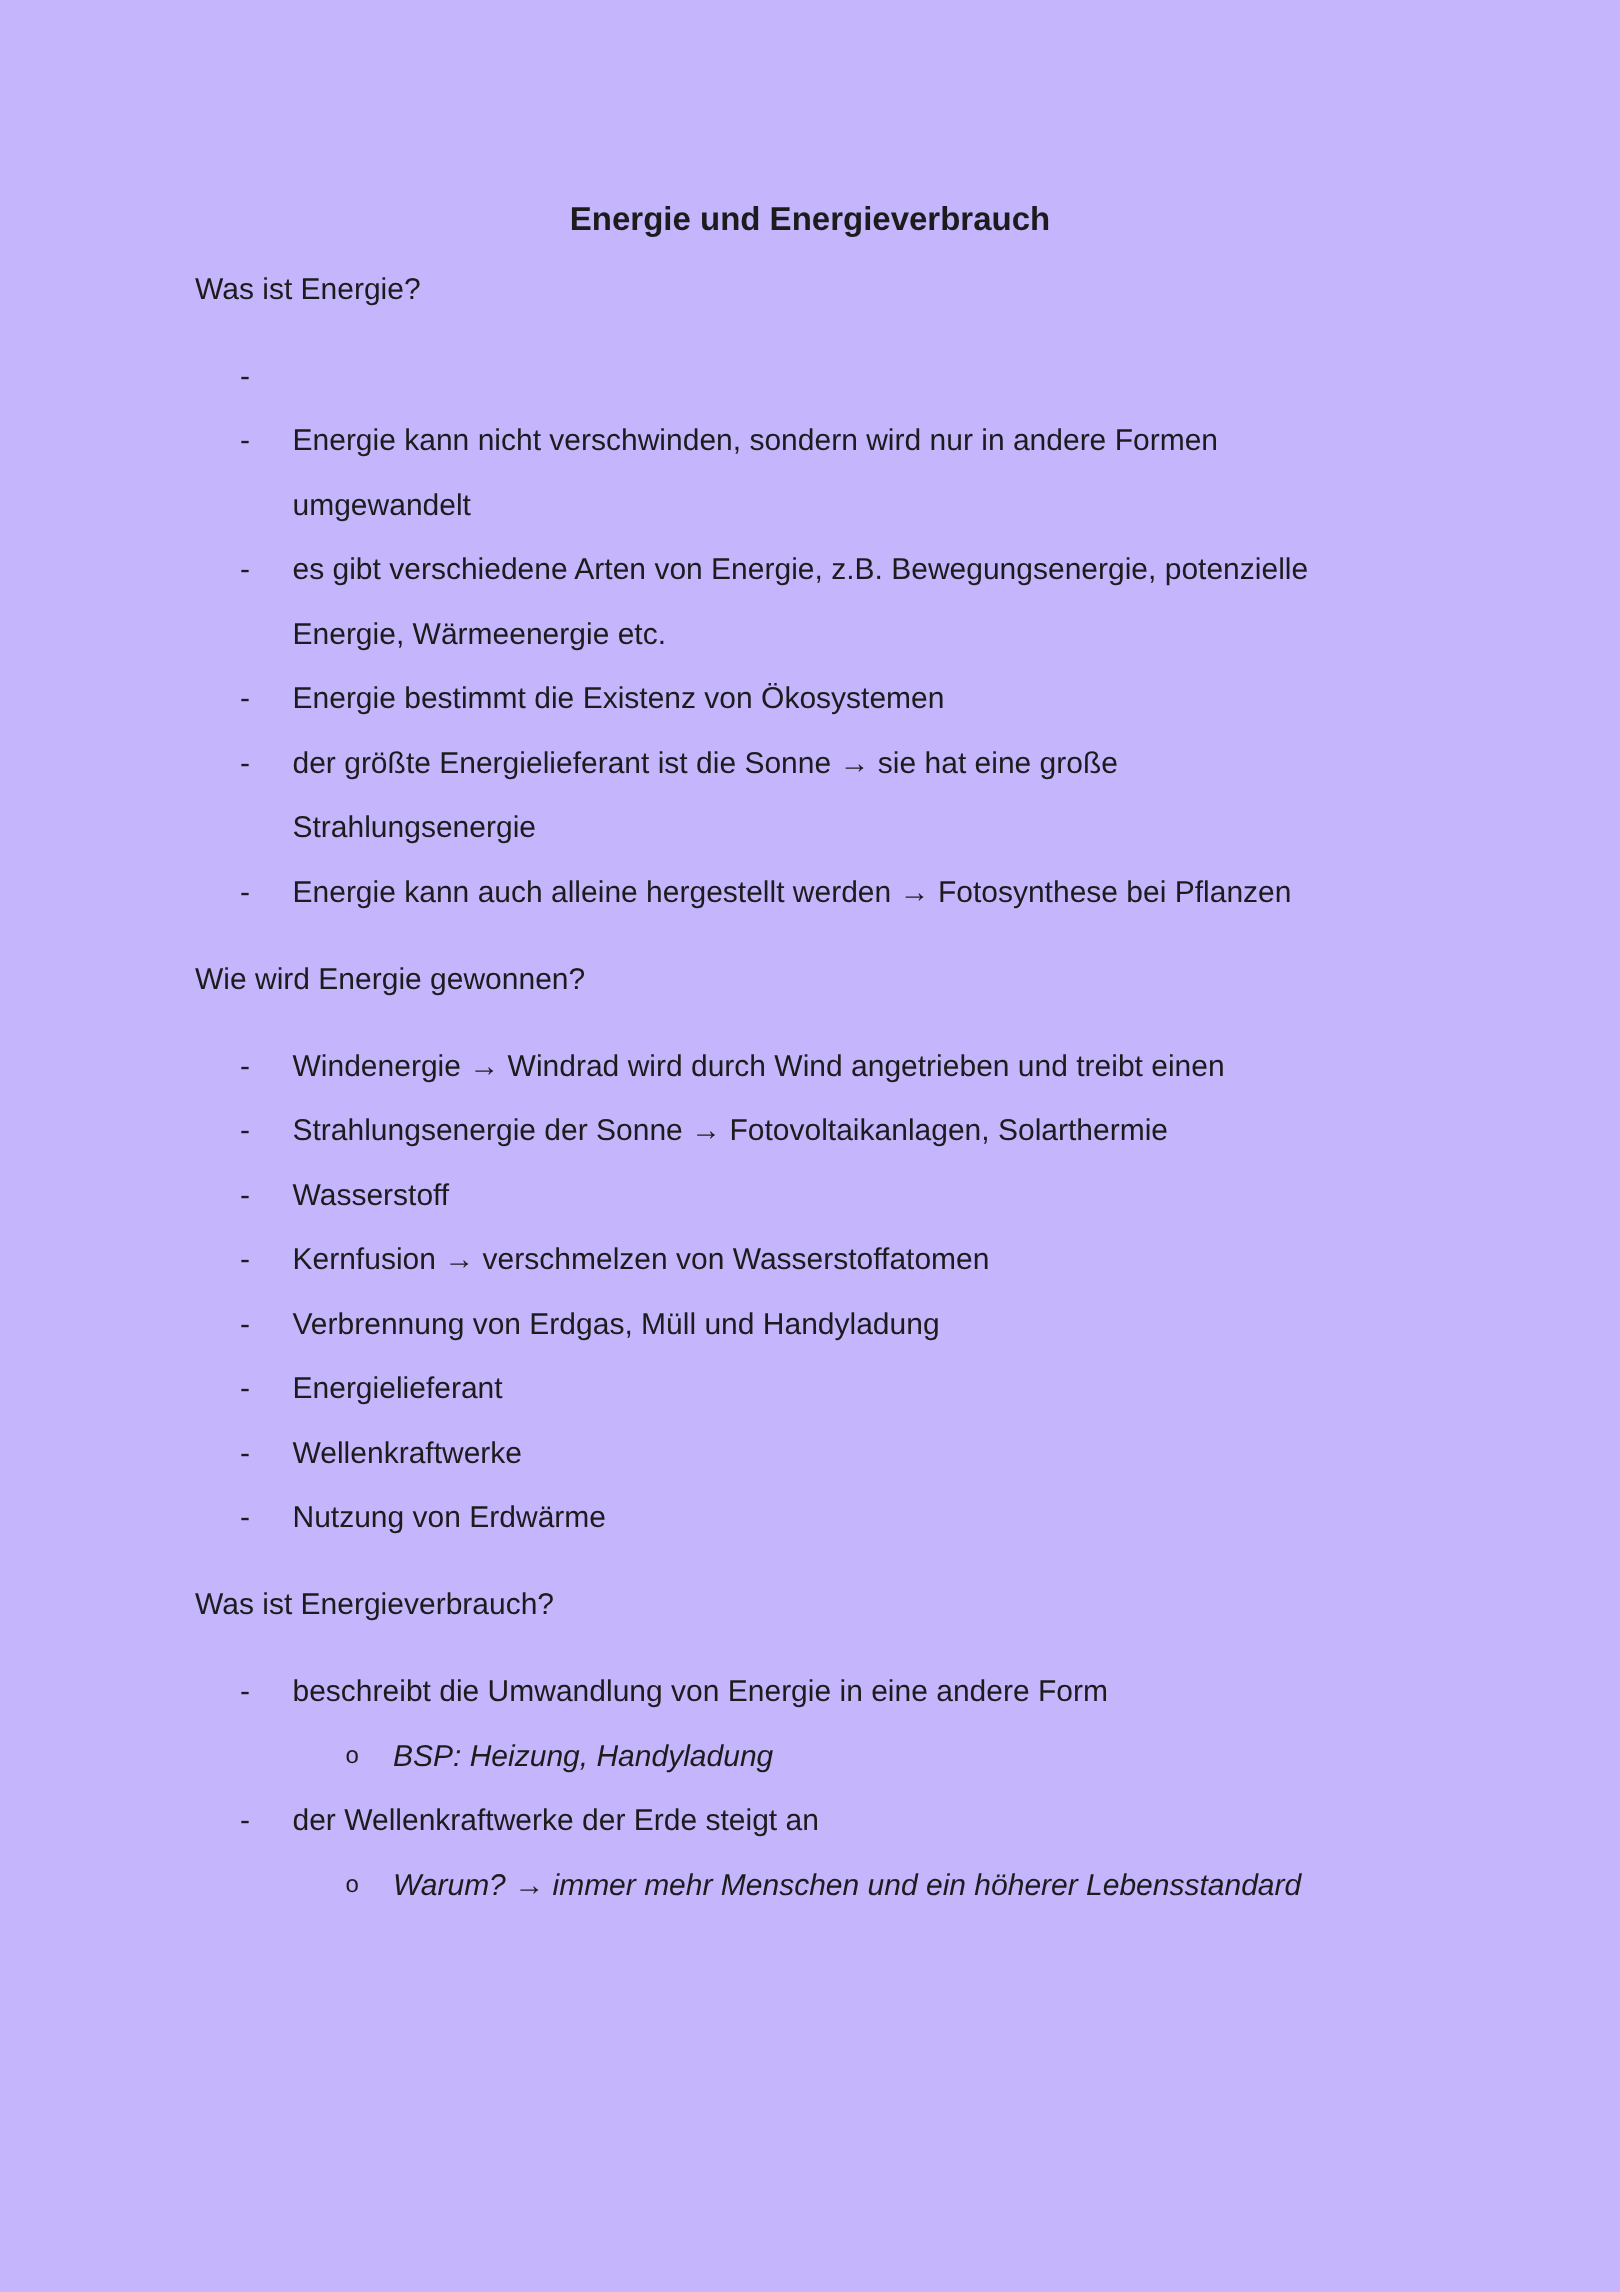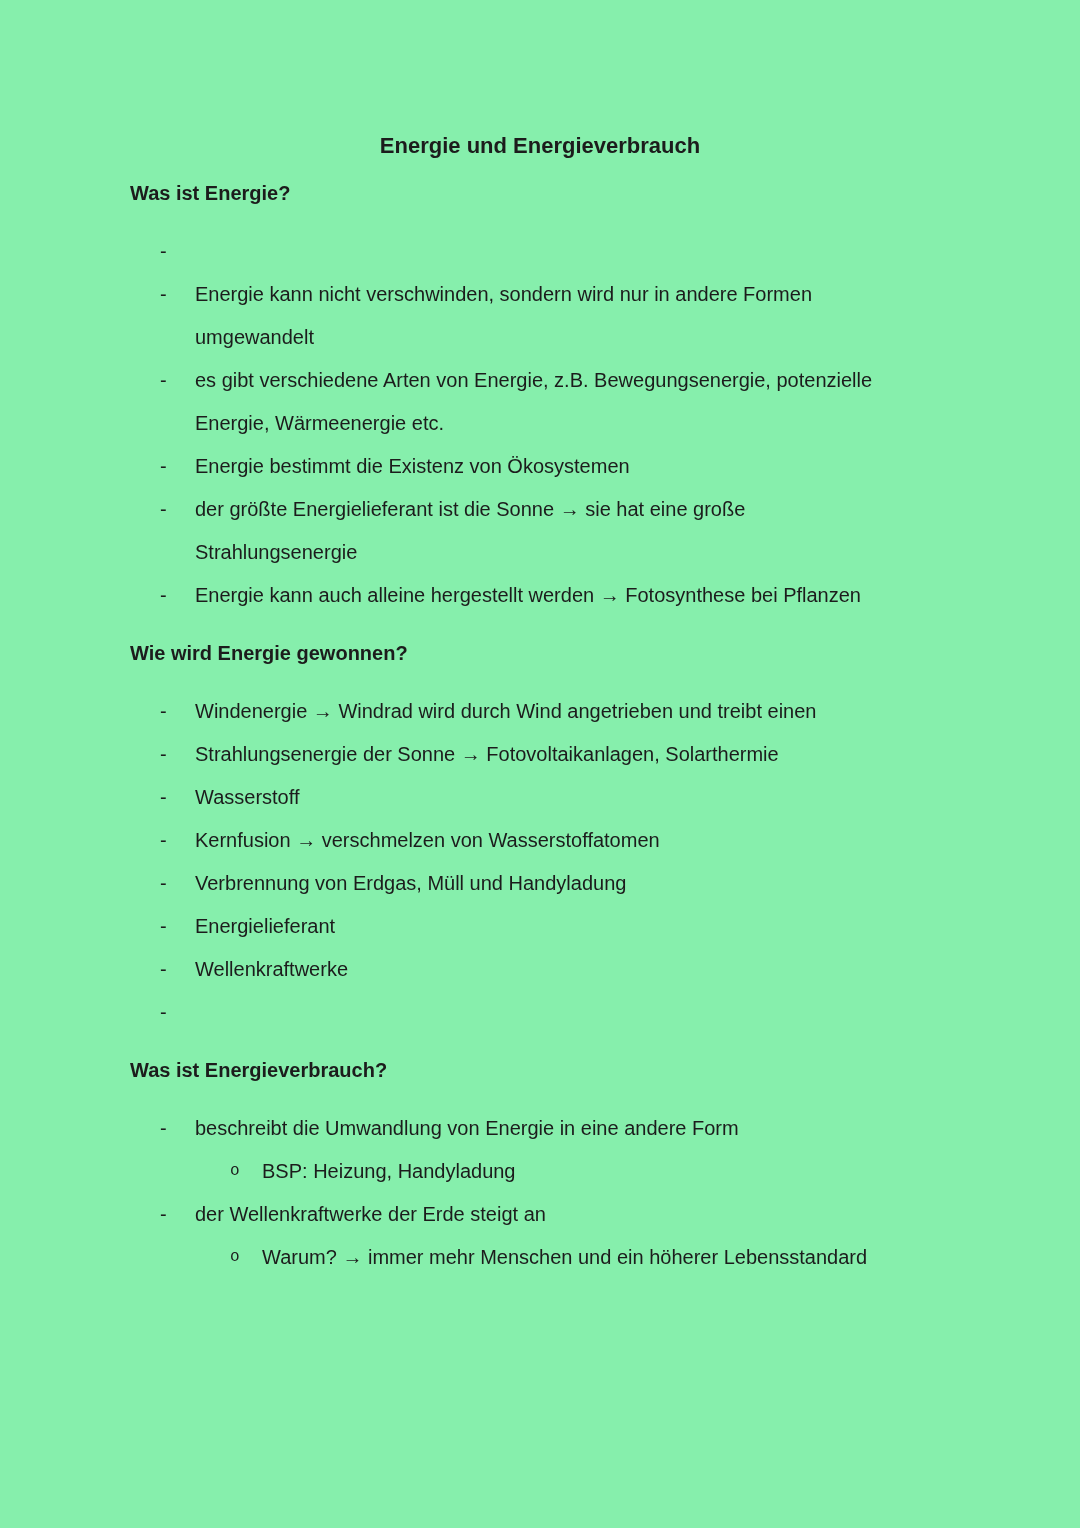--- a/index.html
+++ b/index.html
@@ -1,34 +1,34 @@
 <!DOCTYPE html>
 <html><head>
 <meta charset="utf-8">
 <style>
   html, body { margin: 0; padding: 0; background: #ffffff; }
   .page {
     width: 1080px;
     height: 1528px;
-    background: #86efac;
+    background: #c4b5fd;
     color: #1c1c1c;
     font-family: "Liberation Sans", sans-serif;
     box-sizing: border-box;
     padding: 124px 130px 0 130px;
     overflow: hidden;
   }
   .doc-title {
     text-align: center;
     font-weight: bold;
     font-size: 22px;
     line-height: 43px;
     height: 43px;
   }
   .section-heading {
-    font-weight: bold;
+    font-weight: normal;
     font-size: 20px;
     line-height: 43px;
     height: 43px;
     margin-top: 15px;
   }
   .section-heading.first { margin-top: 5px; }
   .lines { margin-top: 15px; }
   .line {
     position: relative;
     font-size: 20px;
@@ -36,21 +36,21 @@
     height: 43px;
     white-space: nowrap;
   }
   .line .marker { position: absolute; left: 30px; top: 0; }
   .line .text { display: inline-block; margin-left: 65px; }
   .line.l2 .marker {
     left: 100px;
     font-family: "Liberation Mono", monospace;
     font-size: 16px;
   }
-  .line.l2 .text { margin-left: 132px; }
+  .line.l2 .text { margin-left: 132px; font-style: italic; }
 </style>
 </head>
 <body>
 
 <div class="page">
 
   <div class="doc-title">Energie und Energieverbrauch</div>
 
   <div class="section-heading first">Was ist Energie?</div>
   <div class="lines">
@@ -116,20 +116,21 @@
     <div class="line l1">
       <span class="marker">-</span>
       <span class="text">Energielieferant</span>
     </div>
     <div class="line l1">
       <span class="marker">-</span>
       <span class="text">Wellenkraftwerke</span>
     </div>
     <div class="line l1">
       <span class="marker">-</span>
+      <span class="text">Nutzung von Erdwärme</span>
     </div>
   </div>
 
   <div class="section-heading">Was ist Energieverbrauch?</div>
   <div class="lines">
     <div class="line l1">
       <span class="marker">-</span>
       <span class="text">beschreibt die Umwandlung von Energie in eine andere Form</span>
     </div>
     <div class="line l2">

